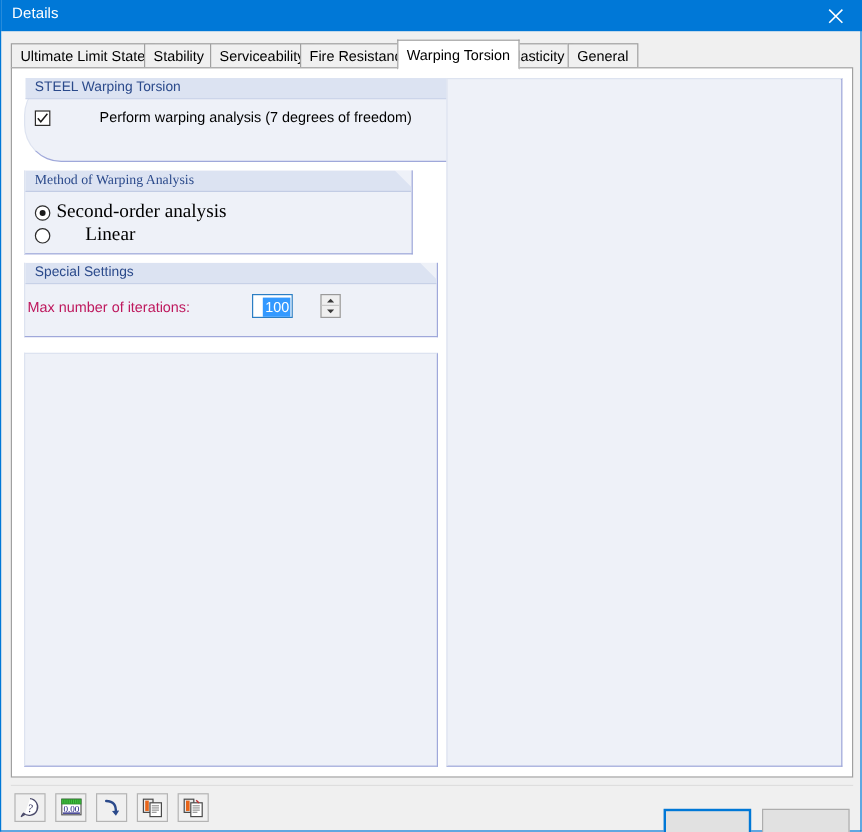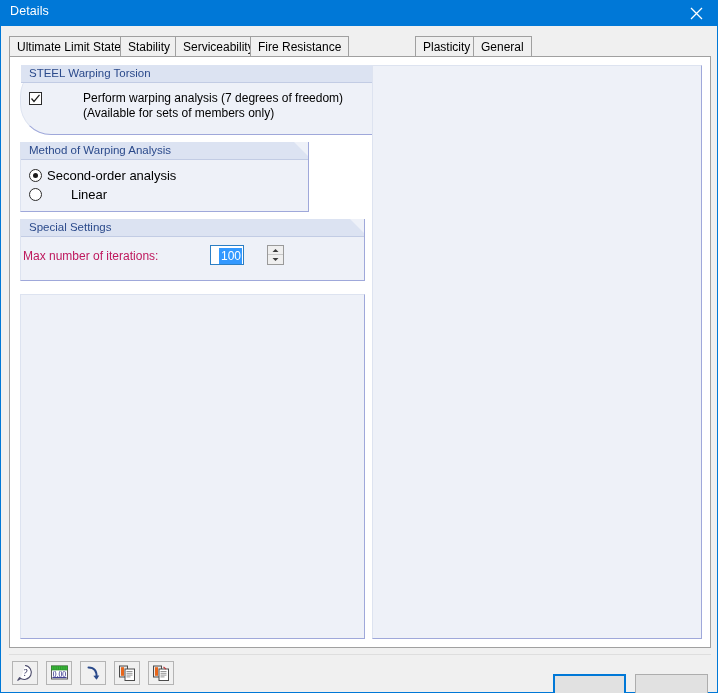--- a/index.html
+++ b/index.html
@@ -159,21 +159,21 @@
   }
   .radio.checked::after {
     content: "";
     position: absolute;
     left: 3px; top: 3px;
     width: 5px; height: 5px;
     border-radius: 50%;
     background: #1a1a1a;
   }
   .radio-label {
-    font-size: 13px;
+    font-size: 16px;
     color: #000000;
     margin-left: 5px;
     white-space: nowrap;
   }
 
   
   #iter-label {
     position: absolute;
     left: 22px; top: 249px;
     font-size: 12px;
@@ -275,45 +275,48 @@
       </div>
     <div class="tab" style="left:111px;">
         <span>Stability</span>
       </div>
     <div class="tab" style="left:166px;">
         <span>Serviceability</span>
       </div>
     <div class="tab" style="left:241px;">
         <span>Fire Resistance</span>
       </div>
+    <div class="tab active" style="left:322px;">
+        <span>Warping Torsion</span>
+      </div>
     <div class="tab" style="left:406px;">
         <span>Plasticity</span>
       </div>
     <div class="tab" style="left:464px;">
         <span>General</span>
       </div>
   </div>
 
   <div id="tabpage">
 
     <div class="group" style="left:10px; top:8px; width:385px; height:70px;border-radius:31px;">
       <div class="group-header"></div>
       <div class="group-title">STEEL Warping Torsion</div>
 
       <div class="cb-row" style="left:8px; top:26px;gap:36px;">
         <span class="checkbox">
           <svg width="11" height="11" viewBox="0 0 11 11">
             <path d="M1.5 5.5 L4 8.5 L9.5 1.8" stroke="#1a1a1a" stroke-width="1.2" fill="none"></path>
           </svg>
         </span>
-        <span class="cb-label"><span>Perform warping analysis (7 degrees of freedom)</span><br><span>(Available for sets of members only)</span></span>
-      </div>
-    </div>
-
-    <div class="group" style="left:10px; top:85px; width:289px; height:70px;">
+        <span class="cb-label"><span>Perform warping analysis (7 degrees of freedom)</span><br></span>
+      </div>
+    </div>
+
+    <div class="group" style="left:10px; top:85px; width:324px; height:70px;font-family:Liberation Serif, serif;">
       <div class="group-header"></div>
       <div class="group-title">Method of Warping Analysis</div>
 
       <div class="radio-row" style="left:8px; top:26px;">
         <span class="radio checked"></span>
         <span class="radio-label">Second-order analysis</span>
       </div>
 
       <div class="radio-row" style="left:8px; top:45px;gap:24px;">
         <span class="radio"></span>

